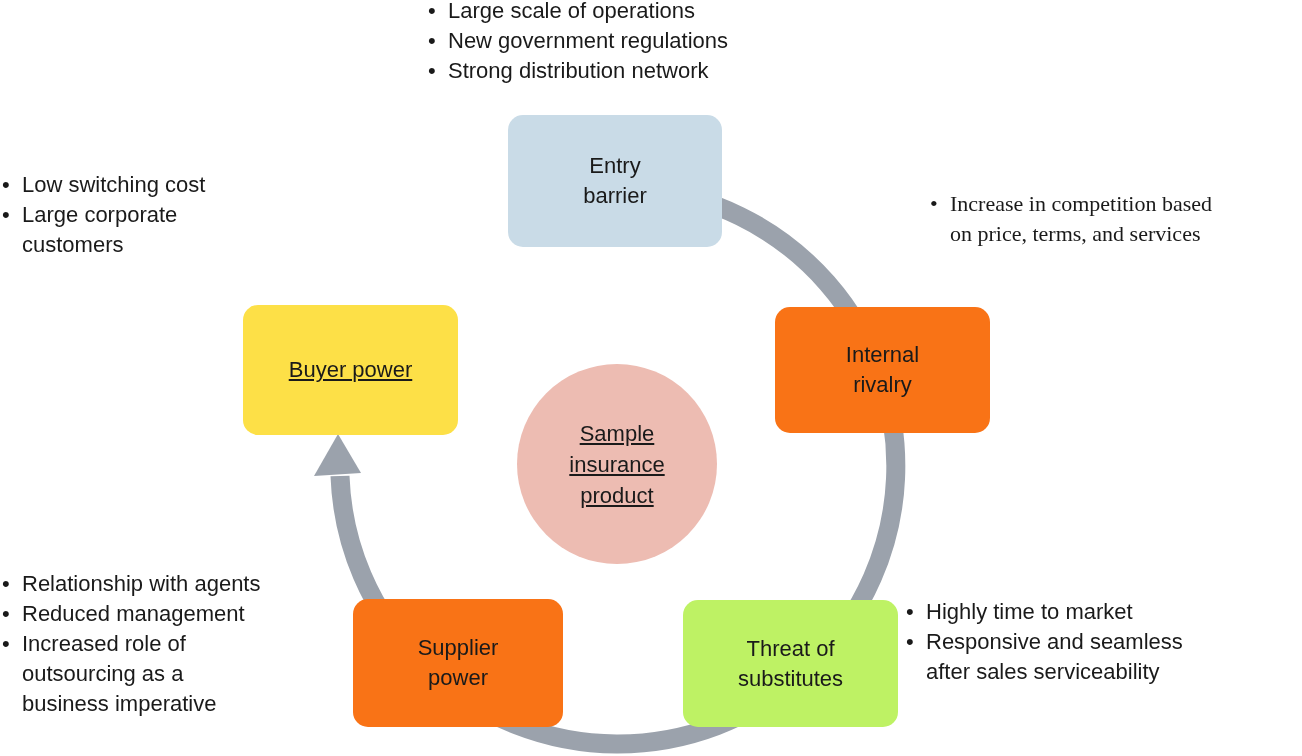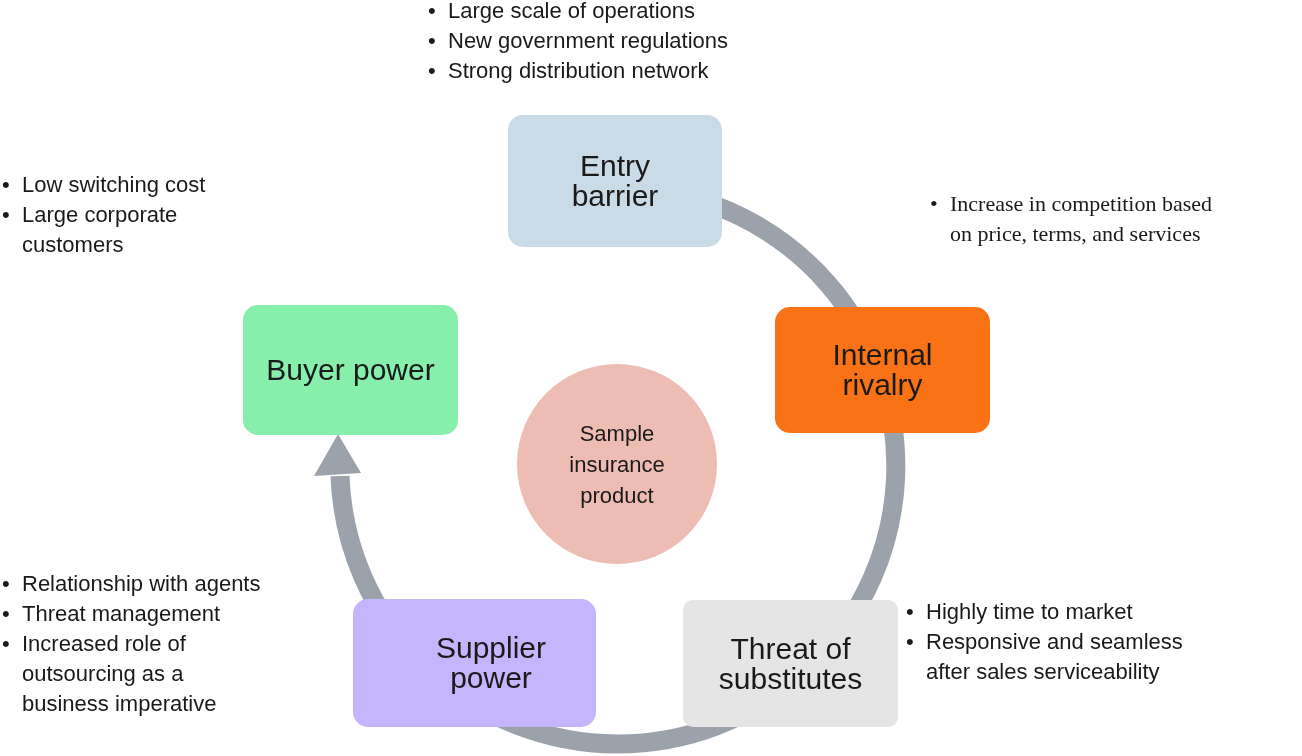--- a/index.html
+++ b/index.html
@@ -25,39 +25,40 @@
     z-index: 1;
   }
   .box {
     position: absolute;
     z-index: 2;
     border-radius: 15px;
     display: flex;
     align-items: center;
     justify-content: center;
     text-align: center;
-    font-size: 30px;
+    font-size: 22px;
     line-height: 30px;
     white-space: pre-line;
   }
   .circle {
     position: absolute;
     z-index: 2;
     left: 517px;
     top: 364px;
     width: 200px;
     height: 200px;
     border-radius: 50%;
     display: flex;
     align-items: center;
     justify-content: center;
     text-align: center;
     font-size: 22px;
     line-height: 31px;
     white-space: pre-line;
+    text-decoration: underline;
   }
   .box-entry-barrier      { left: 508px; top: 115px; width: 214px; height: 132px; }
   .box-internal-rivalry   { left: 775px; top: 307px; width: 215px; height: 126px; }
   .box-buyer-power        { left: 243px; top: 305px; width: 215px; height: 130px; }
   .box-supplier-power     { left: 353px; top: 599px; width: 210px; height: 128px; }
   .box-threat-substitutes { left: 683px; top: 600px; width: 215px; height: 127px; }
   .bullets {
     position: absolute;
     z-index: 3;
     font-size: 22px;
@@ -94,30 +95,30 @@
   <div class="box box-entry-barrier" style="background: rgb(201, 219, 231);">
     <span>Entry
 barrier</span>
   </div>
 
   <div class="box box-internal-rivalry" style="background: #f97316;">
     <span>Internal
 rivalry</span>
   </div>
 
-  <div class="box box-buyer-power" style="background: #86efac;">
+  <div class="box box-buyer-power" style="background: #fde047; text-decoration: underline;">
     <span>Buyer power</span>
   </div>
 
-  <div class="box box-supplier-power" style="background: #c4b5fd; padding-left: 33px;">
+  <div class="box box-supplier-power" style="background: #f97316;">
     <span>Supplier
 power</span>
   </div>
 
-  <div class="box box-threat-substitutes" style="background: #e5e5e5; border-radius: 10px;">
+  <div class="box box-threat-substitutes" style="background: #bef264;">
     <span>Threat of
 substitutes</span>
   </div>
 
   <div class="circle" style="background: rgb(237, 188, 178);">
     <span>Sample
 insurance
 product</span>
   </div>
 
@@ -133,21 +134,21 @@
     </div>
 
   <div class="bullets bullets-left">
       <div class="bullet-item">Low switching cost</div>
       <div class="bullet-item">Large corporate
 customers</div>
     </div>
 
   <div class="bullets bullets-bottom-left">
       <div class="bullet-item">Relationship with agents</div>
-      <div class="bullet-item">Threat management</div>
+      <div class="bullet-item">Reduced management</div>
       <div class="bullet-item">Increased role of
 outsourcing as a
 business imperative</div>
     </div>
 
   <div class="bullets bullets-bottom-right">
       <div class="bullet-item">Highly time to market</div>
       <div class="bullet-item">Responsive and seamless
 after sales serviceability</div>
     </div>

